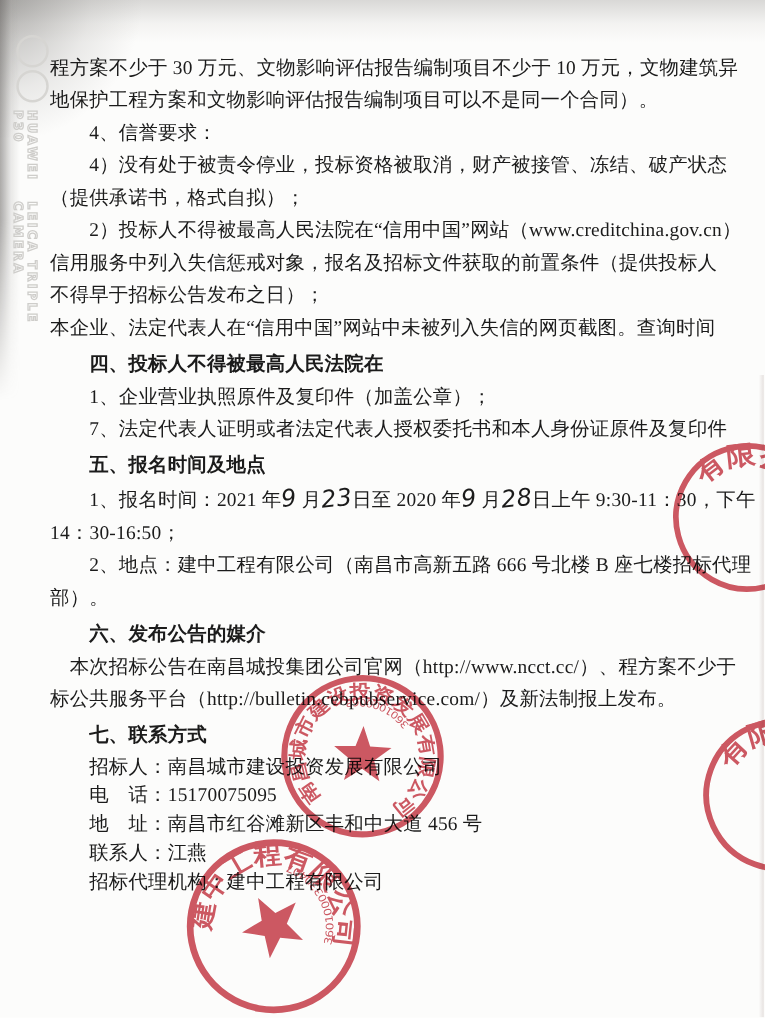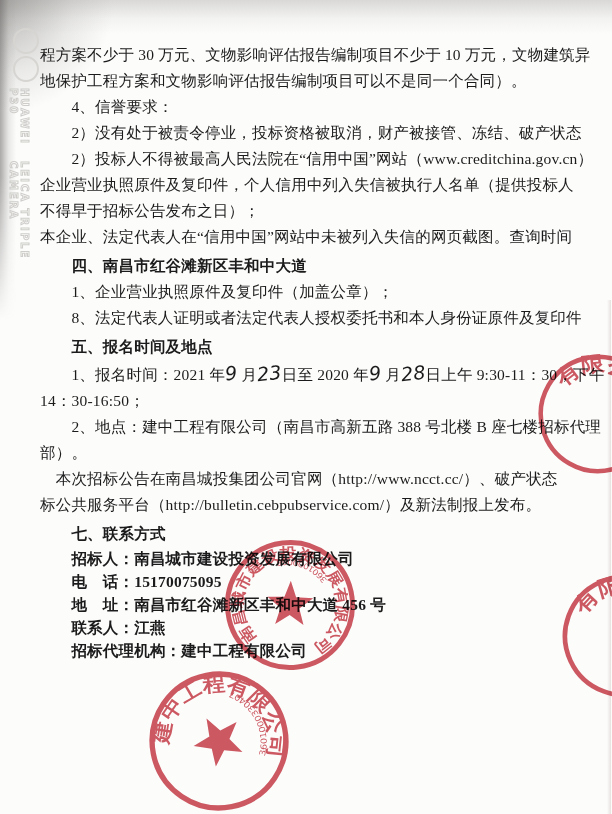--- a/index.html
+++ b/index.html
@@ -52,21 +52,21 @@
   .wm-text span{display:block;}
   
   .doc{
     position:absolute;left:40px;top:42px;width:556px;
     color:#1b1b1b;font-size:15.5px;
   }
   .line{
     margin:0;white-space:pre;line-height:26px;letter-spacing:.2px;
   }
   .line.heading{font-weight:700;margin-top:3px;}
-  .line.contact{line-height:23px;font-weight:bold;}
+  .line.contact{line-height:23px;}
   .hw{
     font-family:"DejaVu Sans",sans-serif;
     font-style:italic;font-weight:500;
     font-size:19px;display:inline-block;transform:rotate(-6deg);
   }
   
   .seal{
     position:absolute;opacity:.82;mix-blend-mode:multiply;
     pointer-events:none;
   }
@@ -85,34 +85,36 @@
   <div class="lens lens2"></div>
   <div class="wm-text">
     <span>HUAWEI P30</span>
     <span>LEICA TRIPLE CAMERA</span>
   </div>
 
   <div class="doc">
       <p class="line body">程方案不少于 30 万元、文物影响评估报告编制项目不少于 10 万元，文物建筑异</p>
       <p class="line body">地保护工程方案和文物影响评估报告编制项目可以不是同一个合同）。</p>
       <p class="line body">　　4、信誉要求：</p>
-      <p class="line body">　　2）没有处于被责令停业，投标资格被取消，财产被接管、冻结、破产状态</p>
+      <p class="line body">　　4）没有处于被责令停业，投标资格被取消，财产被接管、冻结、破产状态</p>
+      <p class="line body">（提供承诺书，格式自拟）；</p>
       <p class="line body">　　2）投标人不得被最高人民法院在“信用中国”网站（www.creditchina.gov.cn）</p>
-      <p class="line body">企业营业执照原件及复印件，个人信用中列入失信被执行人名单（提供投标人</p>
+      <p class="line body">信用服务中列入失信惩戒对象，报名及招标文件获取的前置条件（提供投标人</p>
       <p class="line body">不得早于招标公告发布之日）；</p>
       <p class="line body">本企业、法定代表人在“信用中国”网站中未被列入失信的网页截图。查询时间</p>
-      <p class="line heading">　　四、南昌市红谷滩新区丰和中大道</p>
+      <p class="line heading">　　四、投标人不得被最高人民法院在</p>
       <p class="line body">　　1、企业营业执照原件及复印件（加盖公章）；</p>
-      <p class="line body">　　8、法定代表人证明或者法定代表人授权委托书和本人身份证原件及复印件</p>
+      <p class="line body">　　7、法定代表人证明或者法定代表人授权委托书和本人身份证原件及复印件</p>
       <p class="line heading">　　五、报名时间及地点</p>
       <p class="line body"><span>　　1、报名时间：2021 年</span><span class="hw">9</span><span> 月</span><span class="hw">23</span><span>日至 2020 年</span><span class="hw">9</span><span> 月</span><span class="hw">28</span><span>日上午 9:30-11：30，下午</span></p>
       <p class="line body">14：30-16:50；</p>
-      <p class="line body">　　2、地点：建中工程有限公司（南昌市高新五路 388 号北楼 B 座七楼招标代理</p>
+      <p class="line body">　　2、地点：建中工程有限公司（南昌市高新五路 666 号北楼 B 座七楼招标代理</p>
       <p class="line body">部）。</p>
-      <p class="line body">　本次招标公告在南昌城投集团公司官网（http://www.ncct.cc/）、破产状态</p>
+      <p class="line heading">　　六、发布公告的媒介</p>
+      <p class="line body">　本次招标公告在南昌城投集团公司官网（http://www.ncct.cc/）、程方案不少于</p>
       <p class="line body">标公共服务平台（http://bulletin.cebpubservice.com/）及新法制报上发布。</p>
       <p class="line heading">　　七、联系方式</p>
       <p class="line contact">　　招标人：南昌城市建设投资发展有限公司</p>
       <p class="line contact">　　电　话：15170075095</p>
       <p class="line contact">　　地　址：南昌市红谷滩新区丰和中大道 456 号</p>
       <p class="line contact">　　联系人：江燕</p>
       <p class="line contact">　　招标代理机构：建中工程有限公司</p>
     </div>
 
 <div class="seal" style="left: 219px; top: 534px;"><svg width="142" height="142" viewBox="0 0 200 200">

